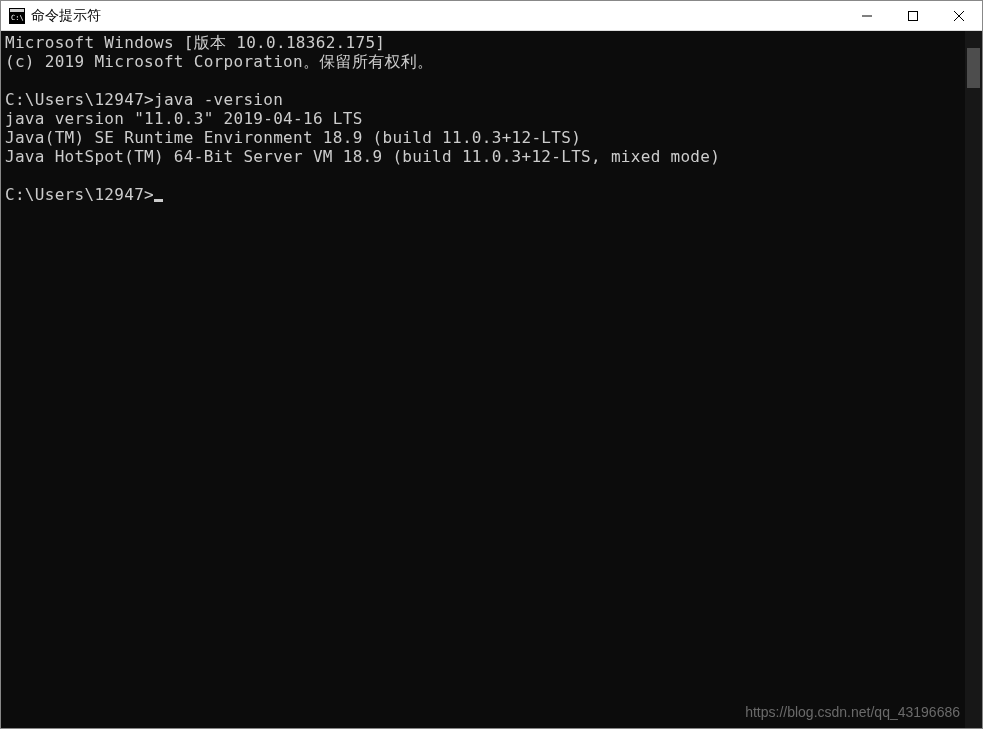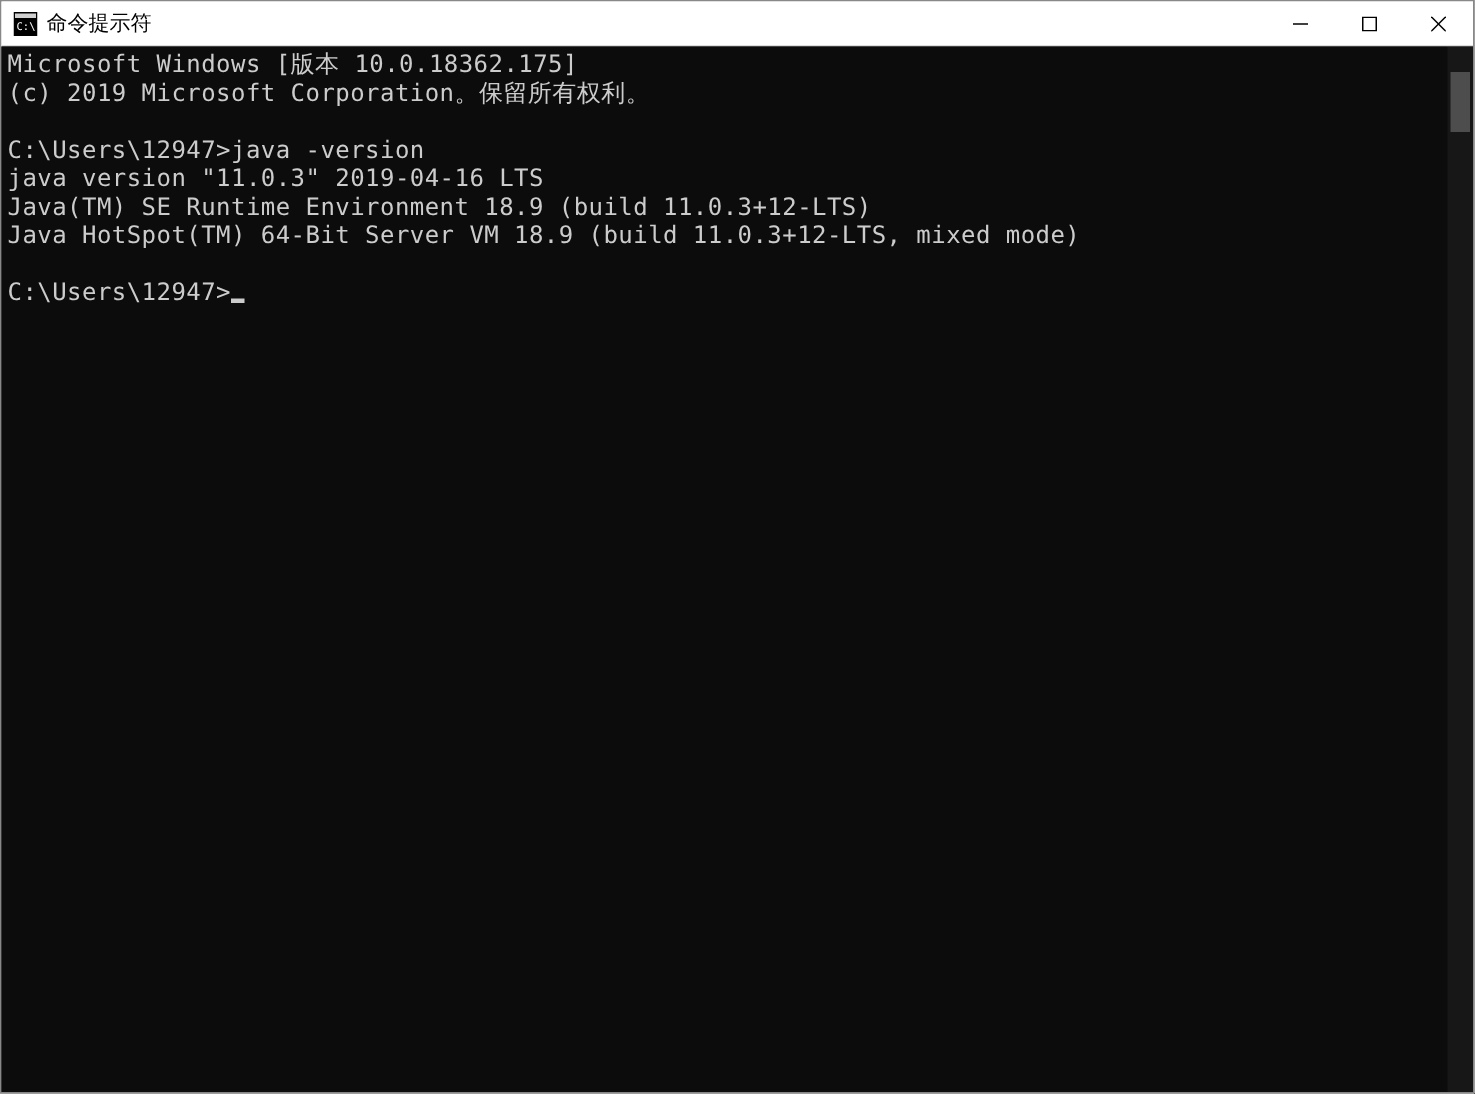--- a/index.html
+++ b/index.html
@@ -147,14 +147,15 @@
 <span></span>
 <span>C:\Users\12947&gt;java -version</span>
 <span>java version "11.0.3" 2019-04-16 LTS</span>
 <span>Java(TM) SE Runtime Environment 18.9 (build 11.0.3+12-LTS)</span>
 <span>Java HotSpot(TM) 64-Bit Server VM 18.9 (build 11.0.3+12-LTS, mixed mode)</span>
 <span></span>
 <span>C:\Users\12947&gt;</span><span class="cursor"></span></div>
     <div class="scrollbar">
       <div class="scroll-thumb"></div>
     </div>
+    <div class="watermark">https://blog.csdn.net/qq_43196686</div>
   </div>
 </div>
 
 </body></html>

